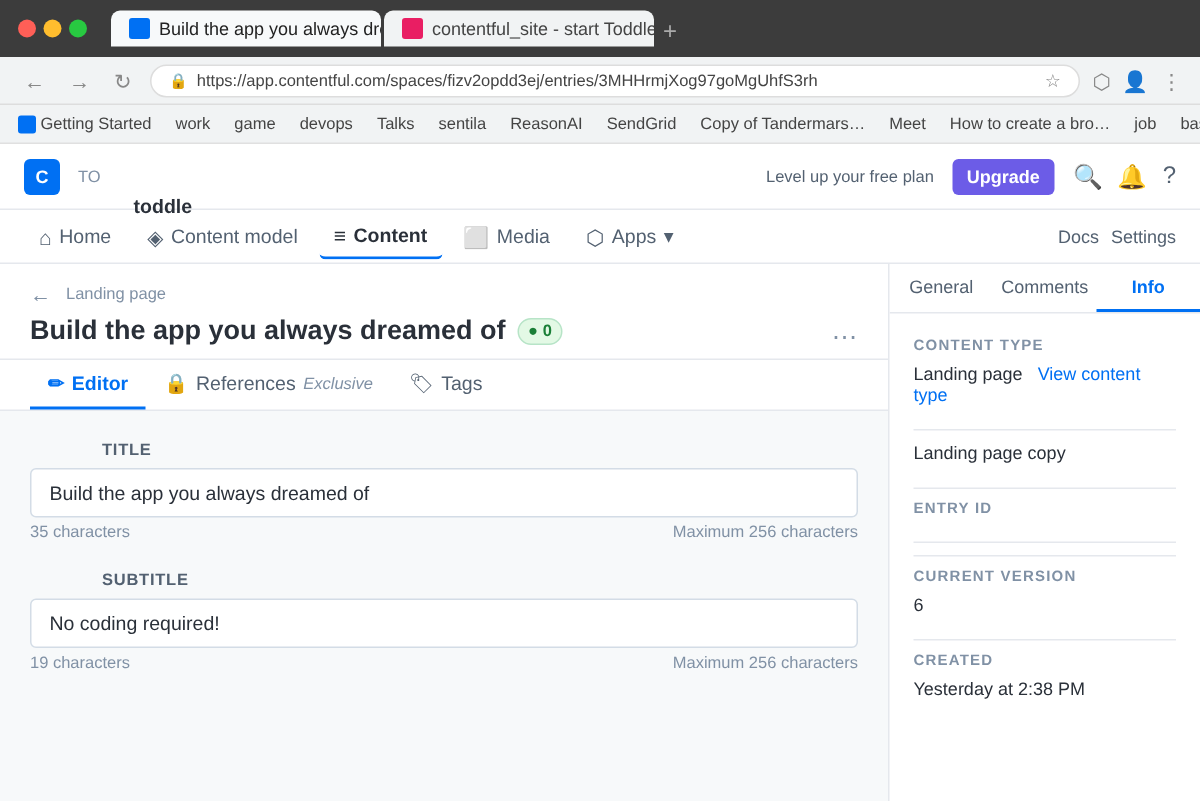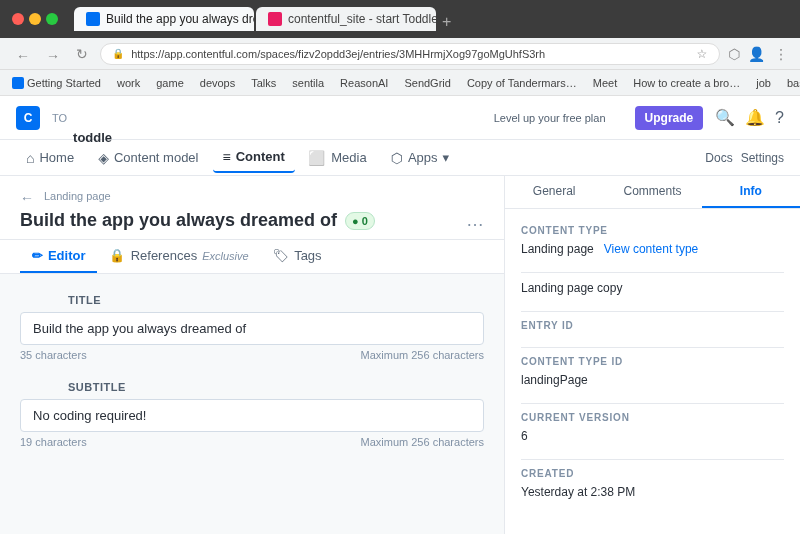--- a/index.html
+++ b/index.html
@@ -30,25 +30,25 @@
 
     
     .bookmarks-bar { background: #f1f3f4; height: 26px; display: flex; align-items: center; padding: 0 8px; gap: 8px; border-bottom: 1px solid #e0e0e0; overflow: hidden; }
     .bookmark-item { font-size: 11px; color: #444; cursor: pointer; white-space: nowrap; padding: 2px 4px; border-radius: 3px; display: flex; align-items: center; gap: 3px; }
     .bookmark-favicon { width: 12px; height: 12px; border-radius: 2px; background: #0070f3; flex-shrink: 0; }
 
     
     .app-header { background: #fff; height: 44px; display: flex; align-items: center; padding: 0 16px; border-bottom: 1px solid #e5e8ed; gap: 12px; }
     .contentful-logo { display: flex; align-items: center; gap: 6px; font-weight: 700; font-size: 14px; color: #0070f3; }
     .logo-icon { width: 24px; height: 24px; background: #0070f3; border-radius: 4px; display: flex; align-items: center; justify-content: center; color: #fff; font-size: 12px; font-weight: bold; }
-    .app-header-space { display: flex; align-items: center; gap: 4px; font-size: 13px; color: #536171; }
+    .app-header-space { display: flex; align-items: center; gap: 20px; font-size: 13px; color: #536171; }
     .space-label { font-size: 11px; color: #8091a5; margin-right: 2px; }
     .space-name { font-weight: 600; color: #2a3039; margin-top: 40px; }
     .header-spacer { flex: 1; }
-    .upgrade-btn { background: #6c5ce7; color: #fff; border: none; border-radius: 4px; padding: 5px 10px; font-size: 12px; cursor: pointer; font-weight: 600; margin-left: 17px; }
+    .upgrade-btn { background: #6c5ce7; color: #fff; border: none; border-radius: 4px; padding: 5px 10px; font-size: 12px; cursor: pointer; font-weight: 600; }
     .header-icons { display: flex; gap: 10px; align-items: center; }
     .header-icon { color: #536171; font-size: 16px; cursor: pointer; }
     .header-cta { font-size: 11px; color: #536171; }
 
     
     .app-nav { background: #fff; height: 36px; display: flex; align-items: center; padding: 0 16px; gap: 4px; border-bottom: 1px solid #e5e8ed; }
     .nav-item { display: flex; align-items: center; gap: 5px; padding: 6px 10px; font-size: 13px; color: #536171; cursor: pointer; border-radius: 4px; }
     .nav-item.active { color: #2a3039; font-weight: 600; border-bottom: 2px solid #0070f3; }
     .nav-icon { font-size: 14px; }
     .nav-spacer { flex: 1; }
@@ -80,21 +80,21 @@
     
     .form-area { padding: 20px; }
     .field-group { margin-bottom: 20px; }
     .field-label { font-size: 11px; font-weight: 600; color: #536171; text-transform: uppercase; letter-spacing: 0.5px; margin-bottom: 6px; margin-left: 48px; }
     .field-input { width: 100%; border: 1px solid #d3dce6; border-radius: 4px; padding: 8px 12px; font-size: 13px; color: #2a3039; background: #fff; outline: none; }
     .field-meta { display: flex; justify-content: space-between; margin-top: 4px; }
     .char-count { font-size: 11px; color: #8091a5; }
     .char-max { font-size: 11px; color: #8091a5; }
 
     
-    .sidebar { width: 296px; background: #fff; border-left: 1px solid #e5e8ed; overflow-y: auto; flex-shrink: 0; }
+    .sidebar { width: 208px; background: #fff; border-left: 1px solid #e5e8ed; overflow-y: auto; flex-shrink: 0; }
     .sidebar-tabs { display: flex; border-bottom: 1px solid #e5e8ed; }
     .sidebar-tab { flex: 1; text-align: center; padding: 8px 4px; font-size: 12px; color: #536171; cursor: pointer; border-bottom: 2px solid transparent; }
     .sidebar-tab.active { color: #0070f3; border-bottom: 2px solid #0070f3; font-weight: 600; }
     .sidebar-content { padding: 16px; }
     .sidebar-section { margin-bottom: 16px; }
     .sidebar-label { font-size: 10px; font-weight: 700; color: #8091a5; text-transform: uppercase; letter-spacing: 0.8px; margin-bottom: 6px; }
     .sidebar-value { font-size: 12px; color: #2a3039; }
     .sidebar-value a { color: #0070f3; text-decoration: none; cursor: pointer; }
     .sidebar-value.entry-id { background: #f0f4ff; border: 1px solid #c9d6ff; padding: 4px 6px; border-radius: 3px; font-size: 11px; color: #4a5568; word-break: break-all; }
     .sidebar-divider { height: 1px; background: #e5e8ed; margin: 8px 0; }
@@ -309,24 +309,20 @@
       <div class="sidebar-section">
         <div class="sidebar-value">Landing page copy</div>
       </div>
       <div class="sidebar-divider"></div>
 
       <div class="sidebar-section">
         <div class="sidebar-label">ENTRY ID</div>
       </div>
       <div class="sidebar-divider"></div>
 
-      <div class="sidebar-section">
-        <div class="sidebar-label">CONTENT TYPE ID</div>
-        <div class="sidebar-value">landingPage</div>
-      </div>
       <div class="sidebar-divider"></div>
 
       <div class="sidebar-section">
         <div class="sidebar-label">CURRENT VERSION</div>
         <div class="sidebar-value">6</div>
       </div>
       <div class="sidebar-divider"></div>
 
       <div class="sidebar-section">
         <div class="sidebar-label">CREATED</div>

